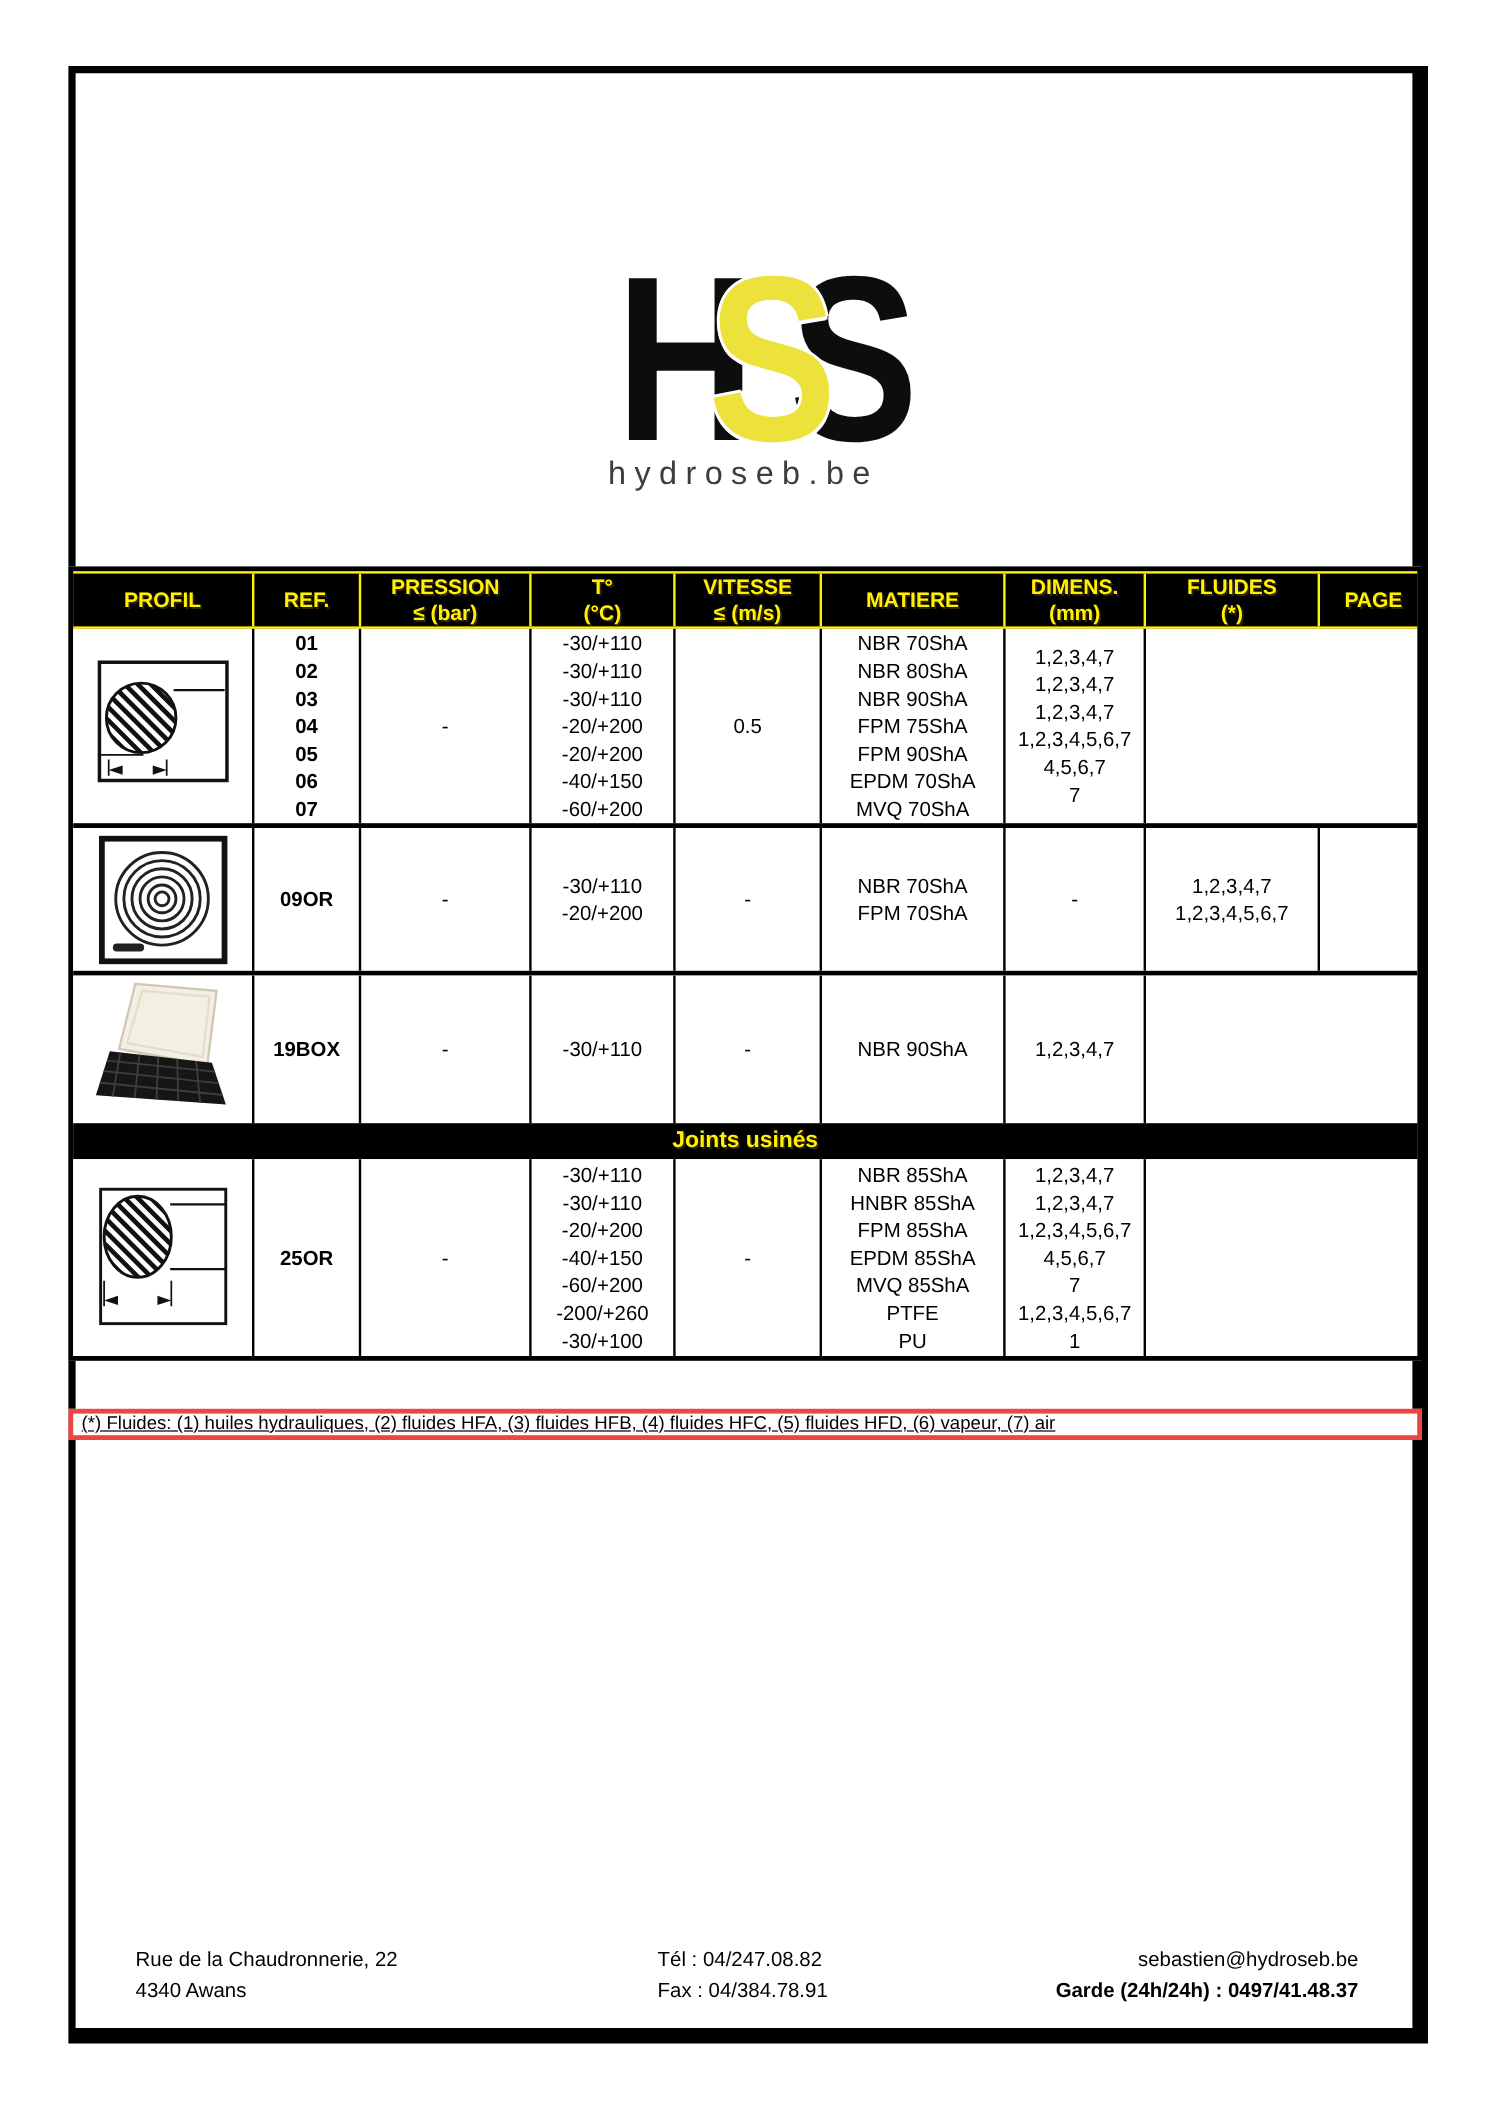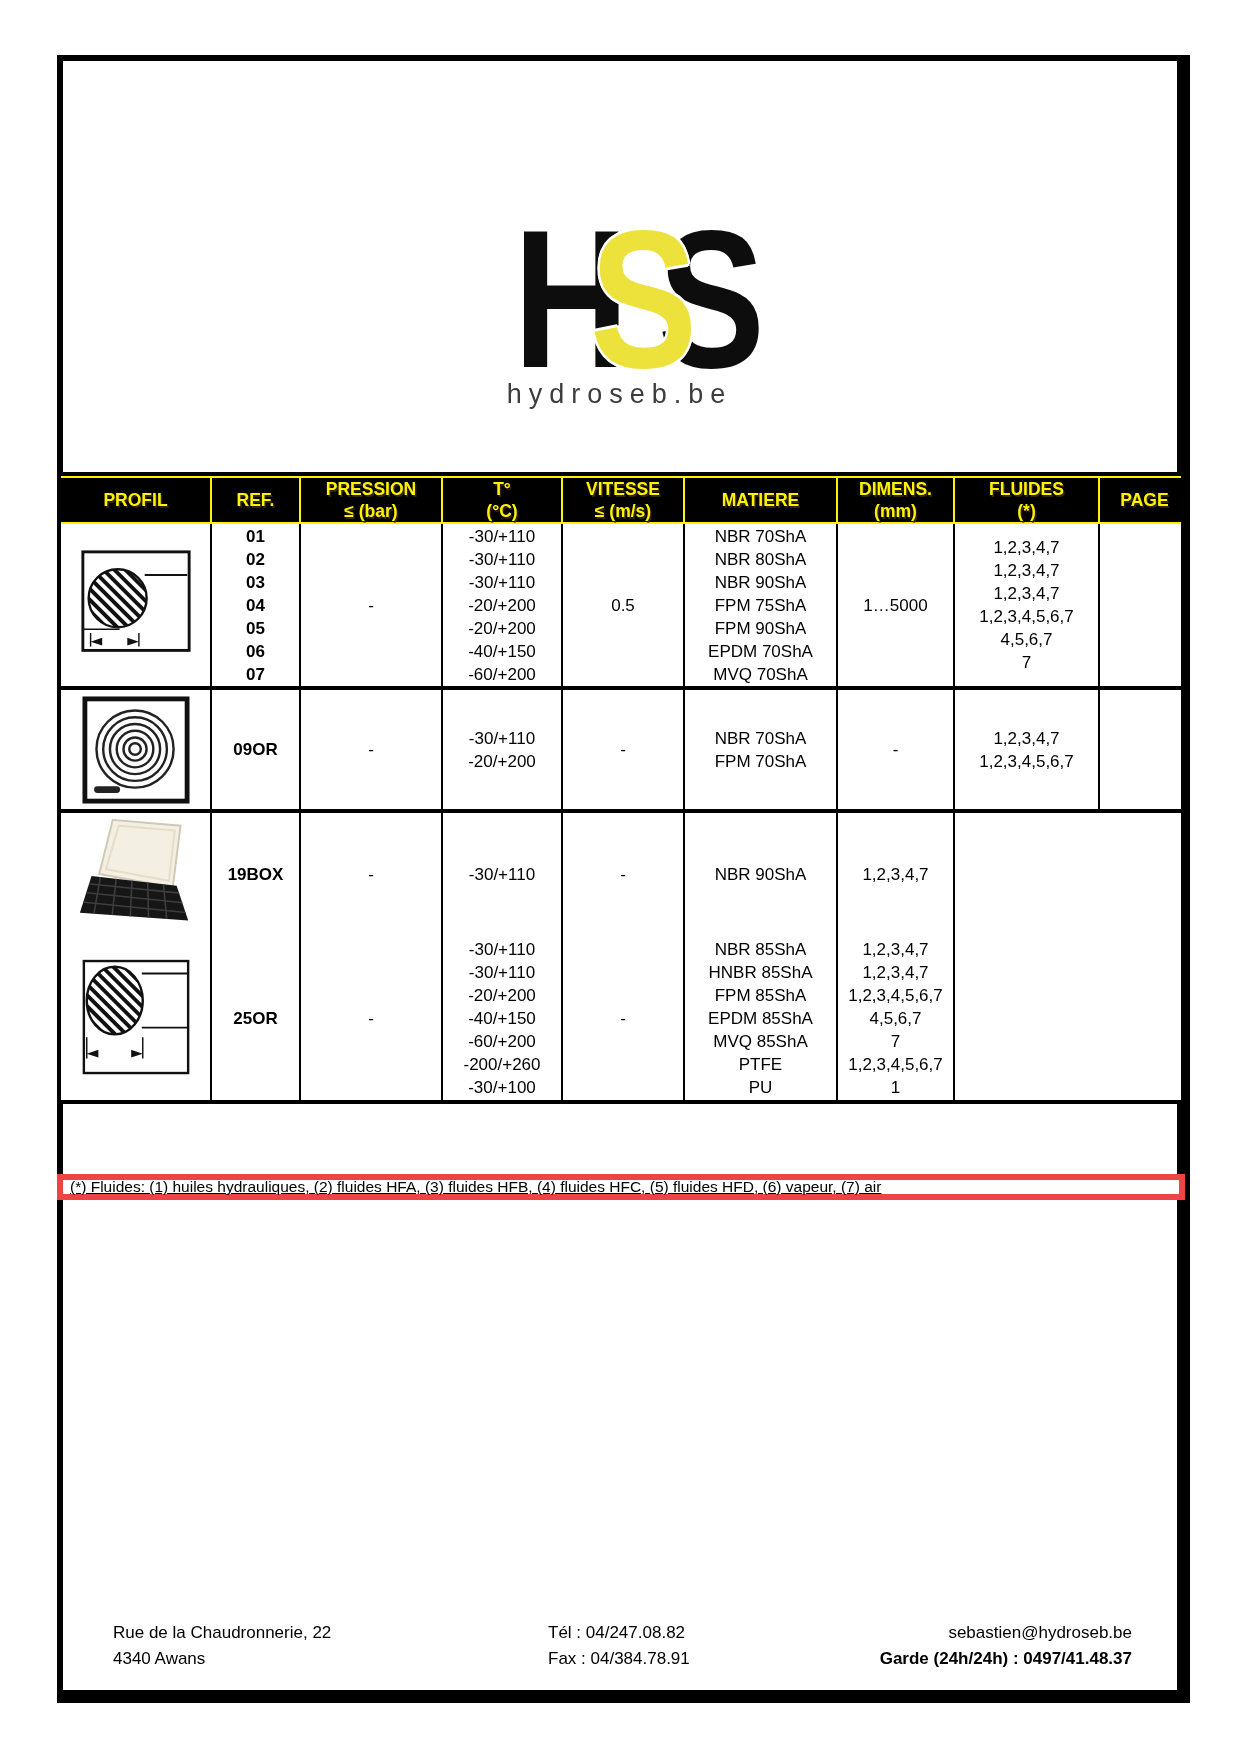--- a/index.html
+++ b/index.html
@@ -65,21 +65,21 @@
   .c:last-child{border-right:none}
   .b{font-weight:bold}
   .banner{
     height:30px;background:#000;display:flex;align-items:center;justify-content:center;
     color:var(--y);font-weight:bold;font-size:19px;
     text-shadow:1.5px 1.5px 0 rgba(80,55,0,.6);
   }
   
   .footnote{
     position:absolute;left:57px;top:1174px;width:1128px;height:26px;
-    border:6px solid #ef4444;background:#fff;
+    border:4px solid #ef4444;background:#fff;
     font-size:15.5px;display:flex;align-items:center;padding-left:7px;
   }
   .footnote span{text-decoration:underline}
   
   .footer-block{position:absolute;top:1620px;font-size:17px;line-height:26px}
   .f-left{left:113px}
   .f-center{left:548px}
   .f-right{right:107px;text-align:right}
   .f-bold{font-weight:bold}
   svg{display:block}
@@ -174,21 +174,20 @@
     <div class="c">0.5</div>
     <div class="c">
       <div>NBR 70ShA</div>
         <div>NBR 80ShA</div>
       <div>NBR 90ShA</div>
         <div>FPM 75ShA</div>
       <div>FPM 90ShA</div>
         <div>EPDM 70ShA</div>
       <div>MVQ 70ShA</div>
     </div>
-    <div class="c">1…5000</div>
     <div class="c">
       <div>1,2,3,4,7</div>
         <div>1,2,3,4,7</div>
       <div>1,2,3,4,7</div>
         <div>1,2,3,4,5,6,7</div>
       <div>4,5,6,7</div>
         <div>7</div>
     </div>
     <div class="c"></div>
   </div>
@@ -250,20 +249,21 @@
     </div>
     <div class="c b">19BOX</div>
     <div class="c">-</div>
     <div class="c">-30/+110</div>
     <div class="c">-</div>
     <div class="c">NBR 90ShA</div>
     <div class="c">1,2,3,4,7</div>
     <div class="c"></div>
   </div>
 
+  <div class="banner">Joints usinés</div>
 
   <div class="cols body-row row-25">
     <div class="c">
       <svg width="112" height="120" viewBox="0 0 116 124">
         <rect x="4" y="3" width="108" height="116" fill="#fff" stroke="#111" stroke-width="2.5"></rect>
         <line x1="64" y1="16" x2="112" y2="16" stroke="#111" stroke-width="2"></line>
         <line x1="64" y1="72" x2="112" y2="72" stroke="#111" stroke-width="2"></line>
         <ellipse cx="36" cy="44" rx="29" ry="35" fill="url(#hatchA)" stroke="#111" stroke-width="2.5"></ellipse>
         <line x1="7" y1="82" x2="7" y2="104" stroke="#111" stroke-width="1.5"></line>
         <line x1="65" y1="82" x2="65" y2="104" stroke="#111" stroke-width="1.5"></line>

